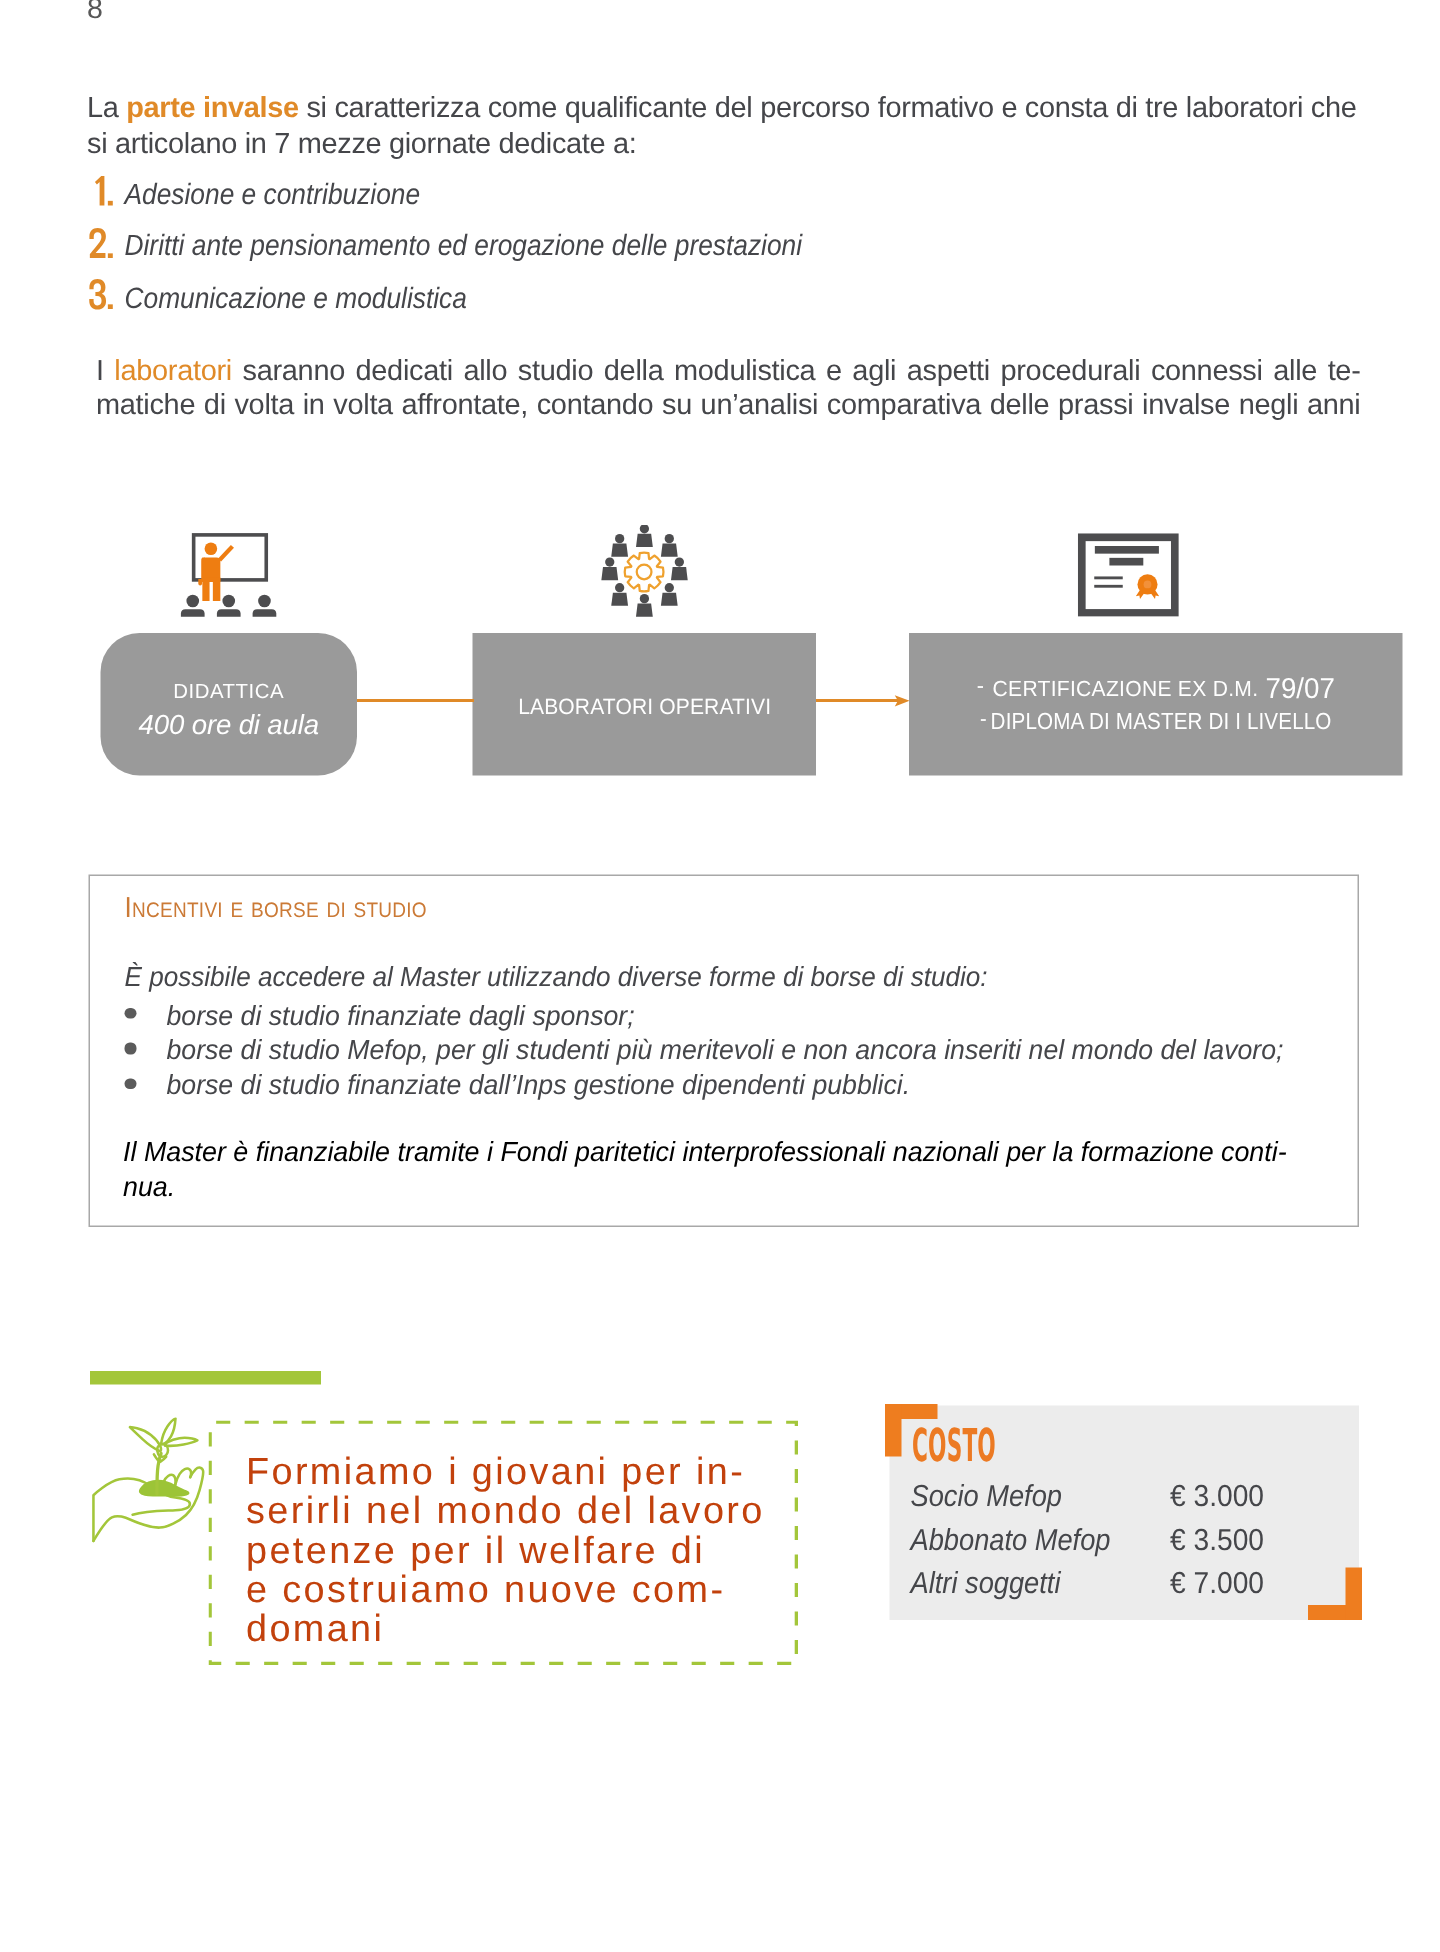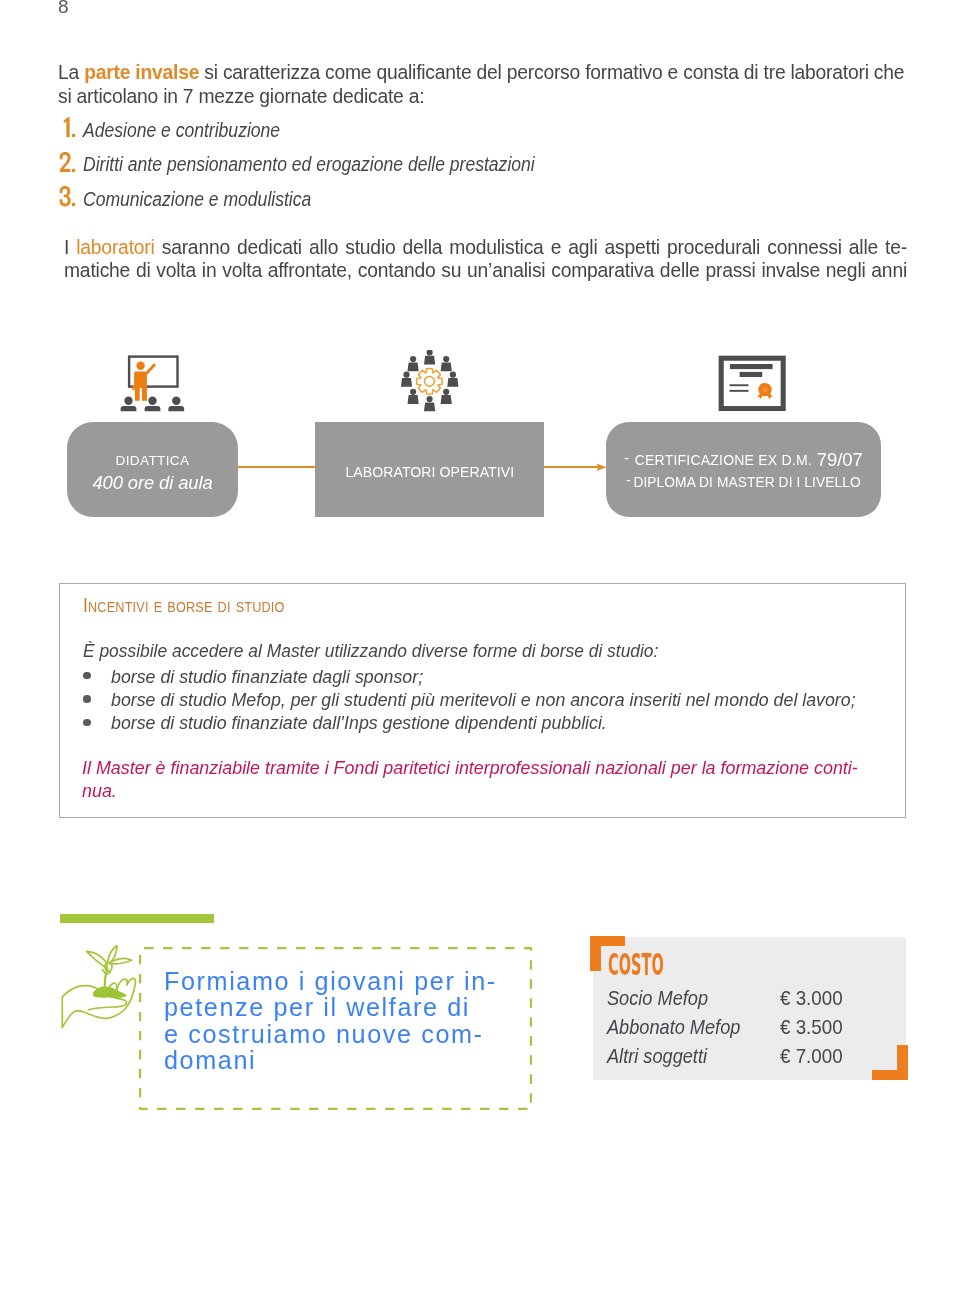--- a/index.html
+++ b/index.html
@@ -29,21 +29,21 @@
 
   .para{position:absolute;left:64px;top:236.0px;width:843px;font-size:19.3px;
         line-height:23.05px;color:#45464A;letter-spacing:-0.2px;}
   .pline{white-space:nowrap;text-align:justify;text-align-last:justify;}
   .pline.last{text-align-last:left;}
 
   
   .flowbox{position:absolute;background:#9A9A9A;color:#fff;text-align:center;}
   .fb1{left:67px;top:422px;width:171px;height:95px;border-radius:26px;}
   .fb2{left:315px;top:422px;width:229px;height:95px;}
-  .fb3{left:606px;top:422px;width:275px;height:95px;border-radius:23px;}
+  .fb3{left:606px;top:422px;width:329px;height:95px;}
   .flowbox > div{position:absolute;left:0;right:0;}
   .fb1 .fb-l1{top:31.5px;font-size:13.6px;line-height:13.6px;letter-spacing:.35px;}
   .fb1 .fb-l2{top:51.7px;font-size:18.4px;line-height:18.4px;font-style:italic;letter-spacing:-0.1px;}
   .fb2 .fb-l1{top:43.3px;font-size:14.8px;line-height:14.8px;letter-spacing:.08px;}
   .fb2 .fb-l1 span{display:inline-block;transform:scaleX(0.95);}
   .arrow{position:absolute;height:2px;background:#E08A28;}
   .arr1{left:238px;top:466px;width:78px;}
   .arr2{left:544px;top:466px;width:58px;}
   .arrhead{position:absolute;top:463.3px;left:594.5px;line-height:0;}
   .arrhead svg{display:block;}
@@ -70,33 +70,33 @@
   .inc-intro{position:absolute;left:82.6px;top:641.5px;font-size:18.4px;
              line-height:18.4px;font-style:italic;color:#45464A;white-space:nowrap;
              transform:scaleX(0.946);transform-origin:left top;}
   .bullets{position:absolute;left:0;top:0;}
   .bullet-dot{position:absolute;width:7.2px;height:7.2px;border-radius:50%;
               background:#5b5b5b;left:83.4px;}
   .bullet-txt{position:absolute;left:110.6px;font-size:18.4px;line-height:18.4px;
               font-style:italic;color:#45464A;white-space:nowrap;
               transform:scaleX(0.966);transform-origin:left top;display:inline-block;}
   .inc-close{position:absolute;left:82.3px;top:756.8px;width:776.5px;font-size:18.4px;
-             line-height:22.8px;font-style:italic;color:#be185d;}
+             line-height:22.8px;font-style:italic;color:#000000;}
   .icline{white-space:nowrap;text-align:justify;text-align-last:justify;
           transform:scaleX(0.973);transform-origin:left top;}
   .icline.last{text-align-last:left;}
 
   
   .greenbar{position:absolute;left:59.7px;top:913.6px;width:154px;height:9.4px;
             background:#A3C63A;}
   .handicon{position:absolute;left:60px;top:945px;}
   .handicon svg{display:block;}
   .dashbox{position:absolute;left:139px;top:947px;width:393px;height:163px;}
   .dashbox svg{display:block;}
-  .quote{position:absolute;left:164px;top:968.2px;width:380px;color:#3b82f6;}
+  .quote{position:absolute;left:164px;top:968.2px;width:380px;color:#c2410c;}
   .qline{font-size:25.2px;line-height:26.2px;white-space:nowrap;letter-spacing:1.6px;}
 
   
   .costbox{position:absolute;left:593.4px;top:936.5px;width:313px;height:143.5px;
            background:#ECECEC;}
   .corner{position:absolute;background:#EE7D1F;}
   .ctl-h{left:590.3px;top:935.9px;width:34.5px;height:10.5px;}
   .ctl-v{left:590.3px;top:935.9px;width:10.5px;height:34.8px;}
   .cbr-h{left:872.2px;top:1069.5px;width:35.6px;height:10.5px;}
   .cbr-v{left:897.3px;top:1044.6px;width:10.5px;height:35.4px;}
@@ -299,20 +299,21 @@
     </svg>
   </div>
 
   <div class="dashbox">
     <svg width="393" height="163" viewBox="0 0 393 163">
       <rect x="1.1" y="1.1" width="390.8" height="160.8" fill="none" stroke="#A3C63A" stroke-width="2.2" stroke-dasharray="9.4 9.6" stroke-dashoffset="-4"></rect>
     </svg>
   </div>
   <div class="quote">
     <div class="qline">Formiamo i giovani per in-</div>
+    <div class="qline">serirli nel mondo del lavoro</div>
     <div class="qline">petenze per il welfare di</div>
     <div class="qline">e costruiamo nuove com-</div>
     <div class="qline">domani</div>
   </div>
 
   <div class="costbox"></div>
   <div class="corner ctl-h"></div>
   <div class="corner ctl-v"></div>
   <div class="corner cbr-h"></div>
   <div class="corner cbr-v"></div>

